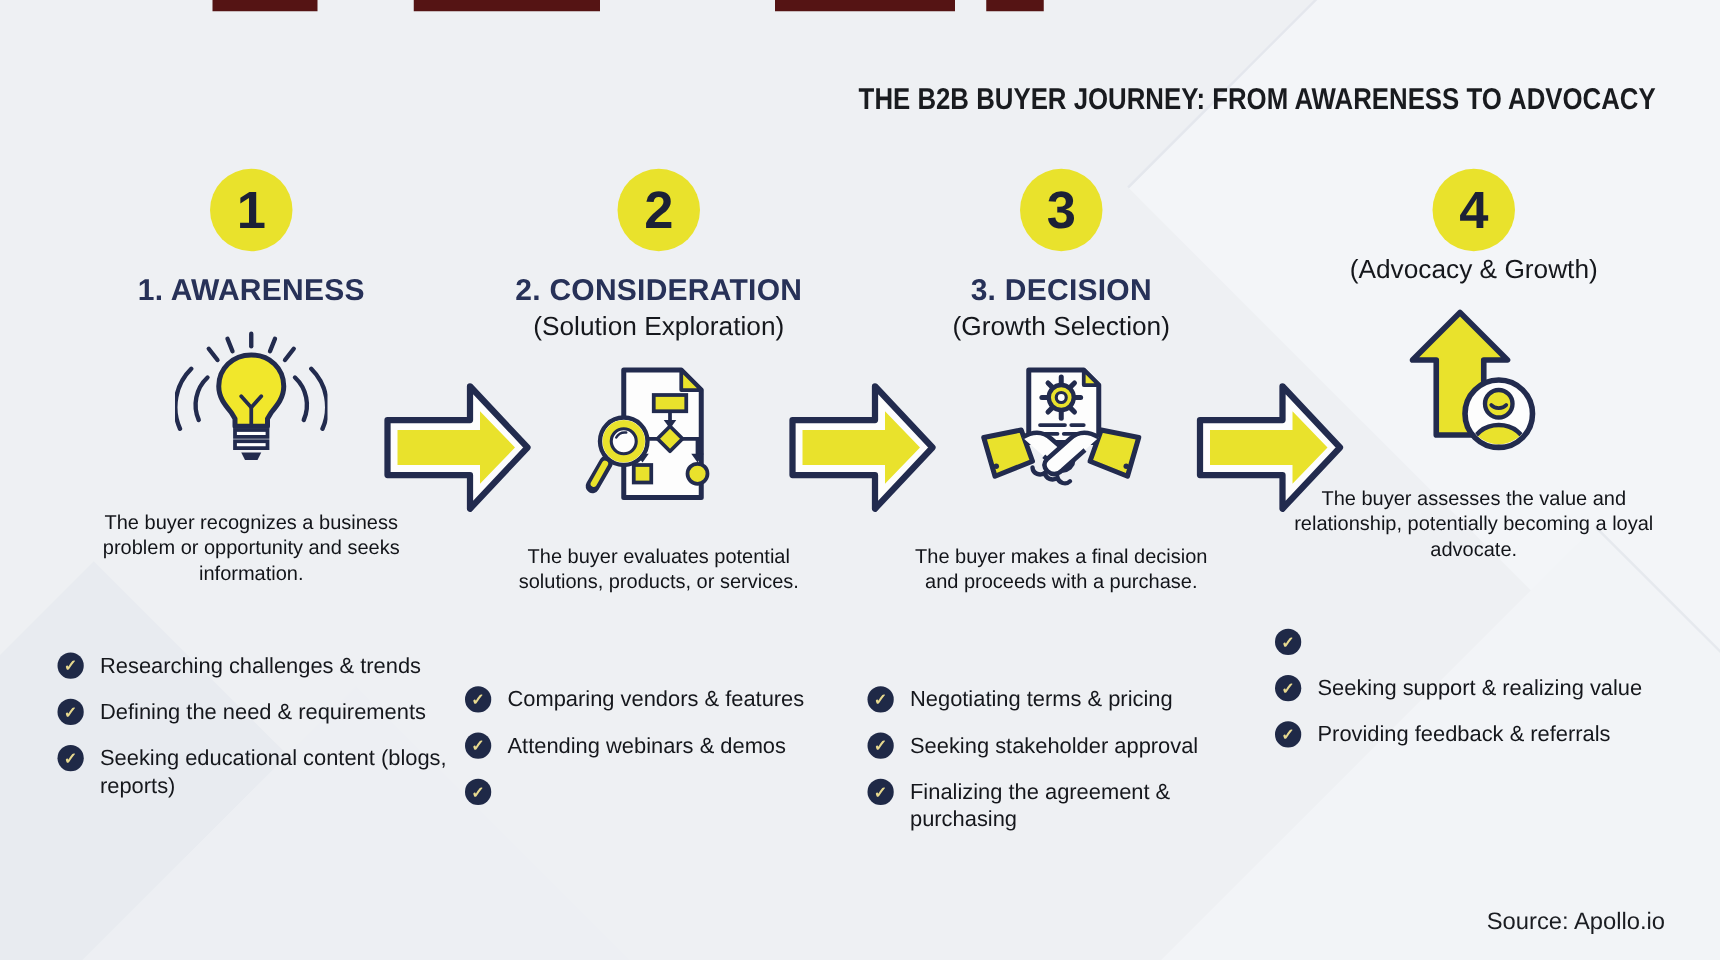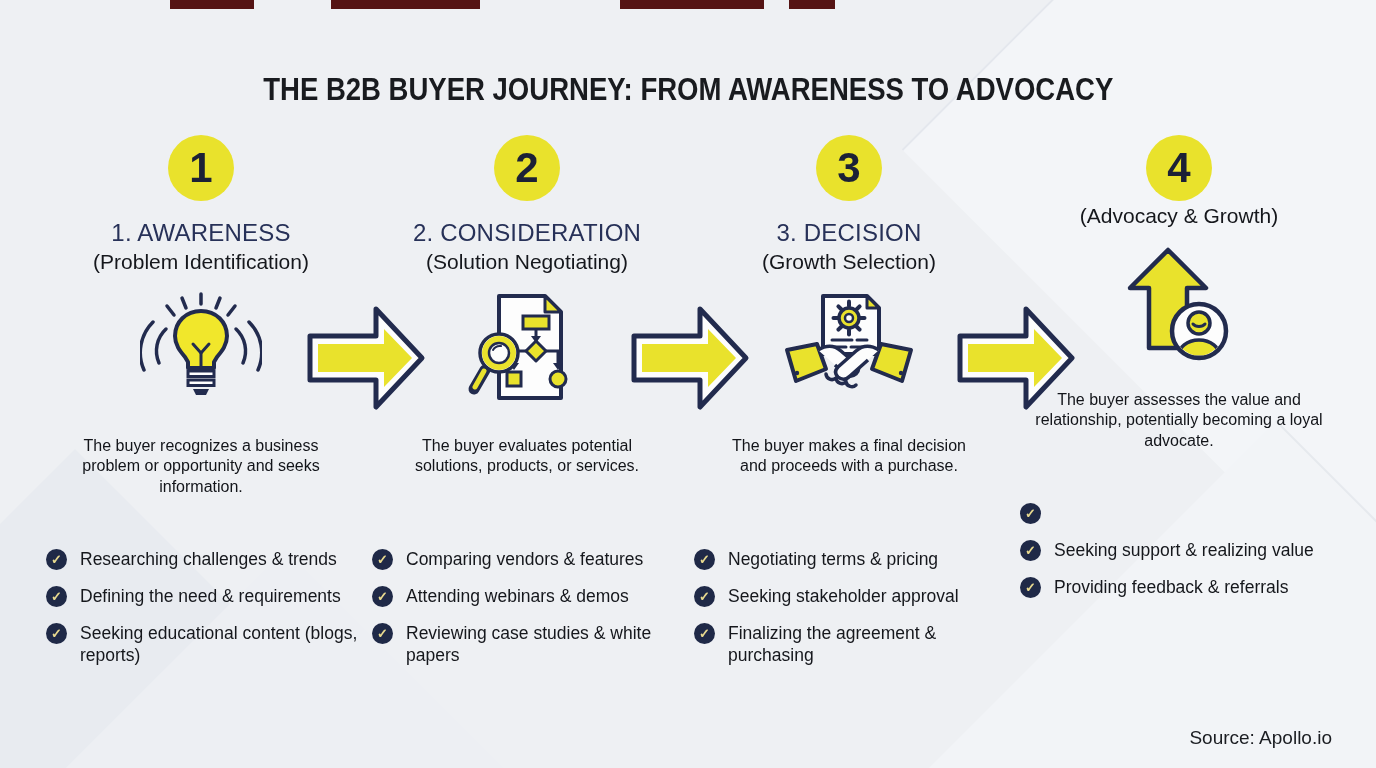--- a/index.html
+++ b/index.html
@@ -14,32 +14,32 @@
          background:#f3f5f8;border-left:2px solid #e4e7ed;}
   .bg-br{bottom:-330px;right:-180px;width:560px;height:560px;transform:rotate(45deg);
          background:#f2f4f7;border-top:2px solid #e6e9ee;}
   .bg-bl1{bottom:-200px;left:-140px;width:430px;height:430px;transform:rotate(45deg);
           background:#e8ebf0;}
   .bg-bl2{bottom:-300px;left:70px;width:430px;height:430px;transform:rotate(45deg);
           background:#edeff3;}
   .top-bar{position:absolute;top:0;height:9px;background:#551414;}
 
   .main-title{
-    position:absolute;top:50px;left:0;width:1376px;text-align:center;
-    font-size:32px;font-weight:bold;color:#191b1f;letter-spacing:0px;
+    position:absolute;top:50px;left:0;width:1376px;text-align:right;
+    font-size:24px;font-weight:bold;color:#191b1f;letter-spacing:0px;
   }
   .main-title span{display:inline-block;transform:scaleX(0.86);transform-origin:center;white-space:nowrap;}
 
   .stage-col{position:absolute;top:135px;width:322px;}
   .num-circle{
     width:66px;height:66px;border-radius:50%;background:#e9e22c;
     margin:0 auto;display:flex;align-items:center;justify-content:center;
     font-size:42px;font-weight:bold;color:#1c2136;
   }
-  .stage-heading{margin-top:18px;text-align:center;font-size:24px;font-weight:normal;
+  .stage-heading{margin-top:18px;text-align:center;font-size:24px;font-weight:bold;
     color:#273158;letter-spacing:0.2px;}
   .stage-sub{text-align:center;font-size:21px;color:#15171c;margin-top:3px;}
   .icon-area{height:128px;margin-top:12px;display:flex;align-items:center;justify-content:center;}
   .stage-desc{margin:22px auto 0;height:104px;text-align:center;font-size:16px;
     line-height:1.28;color:#121419;width:254px;}
   .stage-desc.wide{width:294px;}
   .bullets{margin-top:8px;list-style:none;padding:0 0 0 6px;}
   .bullets li{display:flex;gap:13px;margin-bottom:15px;font-size:17.5px;line-height:22px;color:#15171c;}
   .check{
     flex:none;width:21px;height:21px;border-radius:50%;background:#1f2947;
@@ -63,21 +63,20 @@
 <div class="top-bar" style="left:620px;width:144px;"></div>
 <div class="top-bar" style="left:789px;width:46px;"></div>
 
 <h1 class="main-title"><span>THE B2B BUYER JOURNEY: FROM AWARENESS TO ADVOCACY</span></h1>
 
 <div class="stage-col" style="left:40px;">
   <div class="num-circle">
       <span>1</span>
     </div>
   <div class="stage-heading">1. AWARENESS</div>
-  <div class="stage-sub">(Problem Identification)</div>
   <div class="icon-area">
     <svg width="122" height="118" viewBox="0 0 122 118" fill="none">
       <g class="nv" stroke="#222b4e" stroke-width="3.5" stroke-linecap="round">
         <path d="M61,3 v10"></path>
           <path d="M42,7 l4,10"></path>
           <path d="M80,7 l-4,10"></path>
         <path d="M27,15 l7,9"></path>
           <path d="M95,15 l-7,9"></path>
         <path d="M26,38 a30,30 0 0 0 -7,34" fill="none"></path>
         <path d="M13,31 a43,43 0 0 0 -9,48" fill="none"></path>
@@ -109,21 +108,21 @@
         <span>Seeking educational content (blogs, reports)</span>
       </li>
   </ul>
 </div>
 
 <div class="stage-col" style="left:366px;">
   <div class="num-circle">
       <span>2</span>
     </div>
   <div class="stage-heading">2. CONSIDERATION</div>
-  <div class="stage-sub">(Solution Negotiating)</div>
+  <div class="stage-sub">(Solution Exploration)</div>
   <div class="icon-area">
     <svg width="124" height="120" viewBox="0 0 124 120" fill="none">
       <path d="M34,6 h46 l16,16 v86 h-62 z" fill="#fdfdfd" stroke="#222b4e" stroke-width="4" stroke-linejoin="round"></path>
       <path d="M80,6 l16,16 h-16 z" fill="#e9e22c" stroke="#222b4e" stroke-width="3" stroke-linejoin="round"></path>
       <rect x="58" y="26" width="26" height="13" fill="#e9e22c" stroke="#222b4e" stroke-width="3"></rect>
       <path d="M71,39 v8" stroke="#222b4e" stroke-width="3"></path>
       <path d="M71,53 l-5,-7 h10 z" fill="#222b4e"></path>
       <path d="M71,51 L81,61 L71,71 L61,61 Z" fill="#e9e22c" stroke="#222b4e" stroke-width="3" stroke-linejoin="round"></path>
       <path d="M61,61 h-12 v13" stroke="#222b4e" stroke-width="3" fill="none"></path>
       <path d="M81,61 h12 v13" stroke="#222b4e" stroke-width="3" fill="none"></path>
@@ -144,21 +143,20 @@
     <li>
         <span class="check">✓</span>
         <span>Comparing vendors &amp; features</span>
       </li>
     <li>
         <span class="check">✓</span>
         <span>Attending webinars &amp; demos</span>
       </li>
     <li>
         <span class="check">✓</span>
-        <span>Reviewing case studies &amp; white papers</span>
       </li>
   </ul>
 </div>
 
 <div class="stage-col" style="left:688px;">
   <div class="num-circle">
       <span>3</span>
     </div>
   <div class="stage-heading">3. DECISION</div>
   <div class="stage-sub">(Growth Selection)</div>

